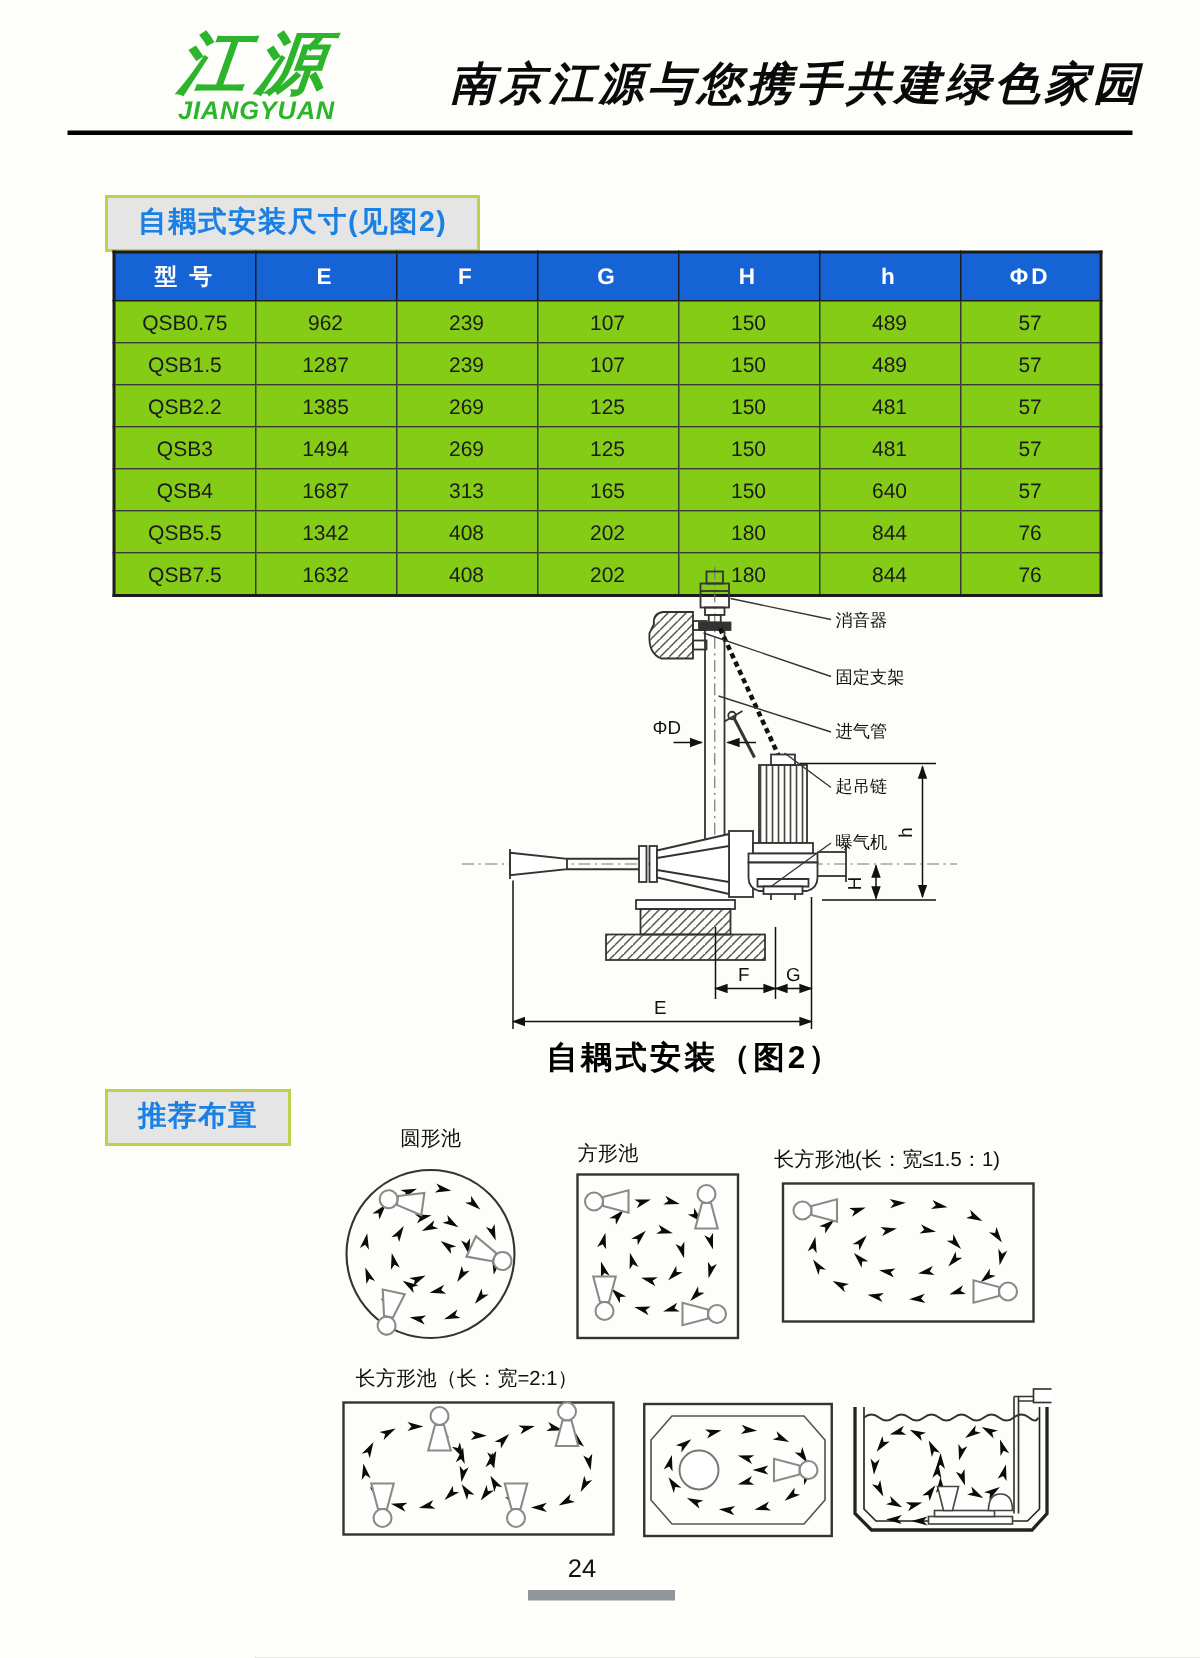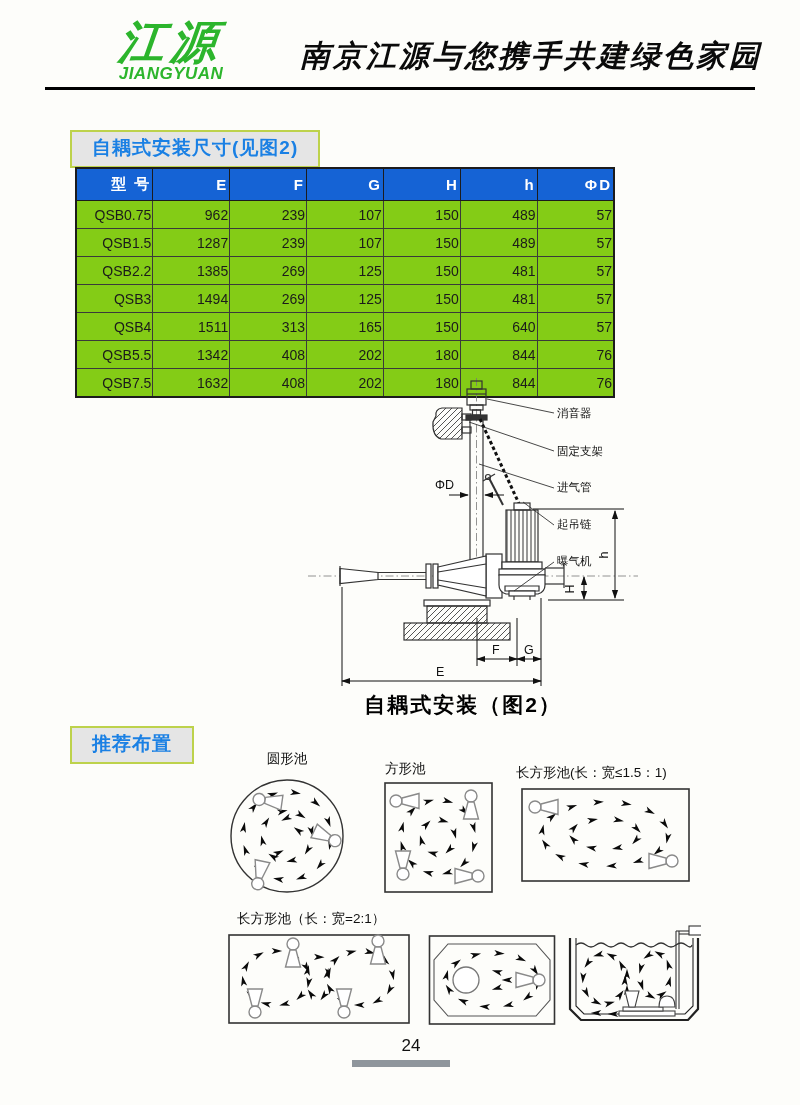--- a/index.html
+++ b/index.html
@@ -13,38 +13,38 @@
   .slogan{position:absolute;left:300px;top:36px;width:440px;text-align:center;
           font-family:"DejaVu Serif",serif;font-style:italic;font-weight:bold;
           font-size:30px;letter-spacing:3px;color:#0a0a0a;white-space:nowrap;}
   .header-rule{position:absolute;left:45px;top:87px;width:710px;height:3px;background:#000;}
   
   .title-box{position:absolute;border:2px solid #bdd24b;background:#e5e5e5;color:#1a80e4;
              font-weight:bold;font-size:19px;letter-spacing:1px;padding:3px 20px 5px;}
   #title-install{left:70px;top:130px;}
   #title-layout{left:70px;top:726px;}
   
-  table.dims{position:absolute;left:75px;top:167px;width:540px;border-collapse:collapse;
-             table-layout:fixed;text-align:right;border:2px solid #1c1c1c;font-size:14px;color:#1b1b1b;}
+  table.dims{position:absolute;left:75px;top:167px;width:660px;border-collapse:collapse;
+             table-layout:fixed;text-align:center;border:2px solid #1c1c1c;font-size:14px;color:#1b1b1b;}
   table.dims th{background:#1563d5;color:#fff;font-size:15px;font-weight:bold;height:29px;
                 border:1px solid #1c1c1c;letter-spacing:2px;}
   table.dims td{height:25px;border:1px solid #3a3a3a;background:#84cc16;}
   
   #install-diagram{position:absolute;left:290px;top:378px;}
   .fig-caption{position:absolute;left:310px;top:691px;width:306px;text-align:center;
                font-size:21px;font-weight:bold;letter-spacing:2px;color:#000;}
   
   .pool-label{position:absolute;font-size:13.5px;color:#101010;white-space:nowrap;}
   #lbl-round{left:226px;top:750px;width:122px;text-align:center;}
   #lbl-square{left:385px;top:760px;}
   #lbl-rect15{left:516px;top:764px;}
   #lbl-rect2{left:237px;top:910px;}
   .pool{position:absolute;}
   
-  .page-number{position:absolute;left:381px;top:1036px;width:60px;text-align:center;
+  .page-number{position:absolute;left:358px;top:1036px;width:60px;text-align:center;
                font-size:17px;color:#111;}
   .footer-bar{position:absolute;left:352px;top:1060px;width:98px;height:7px;background:#8f969c;}
   
   svg text{font-family:"Liberation Sans",sans-serif;}
   .lbl{font-size:11.5px;fill:#111;}
   .dimt{font-size:12.5px;fill:#111;}
 </style>
 </head>
 <body>
 
@@ -115,21 +115,21 @@
           <td>QSB3</td>
           <td>1494</td>
           <td>269</td>
           <td>125</td>
           <td>150</td>
           <td>481</td>
           <td>57</td>
         </tr>
         <tr>
           <td>QSB4</td>
-          <td>1511</td>
+          <td>1687</td>
           <td>313</td>
           <td>165</td>
           <td>150</td>
           <td>640</td>
           <td>57</td>
         </tr>
         <tr>
           <td>QSB5.5</td>
           <td>1342</td>
           <td>408</td>

